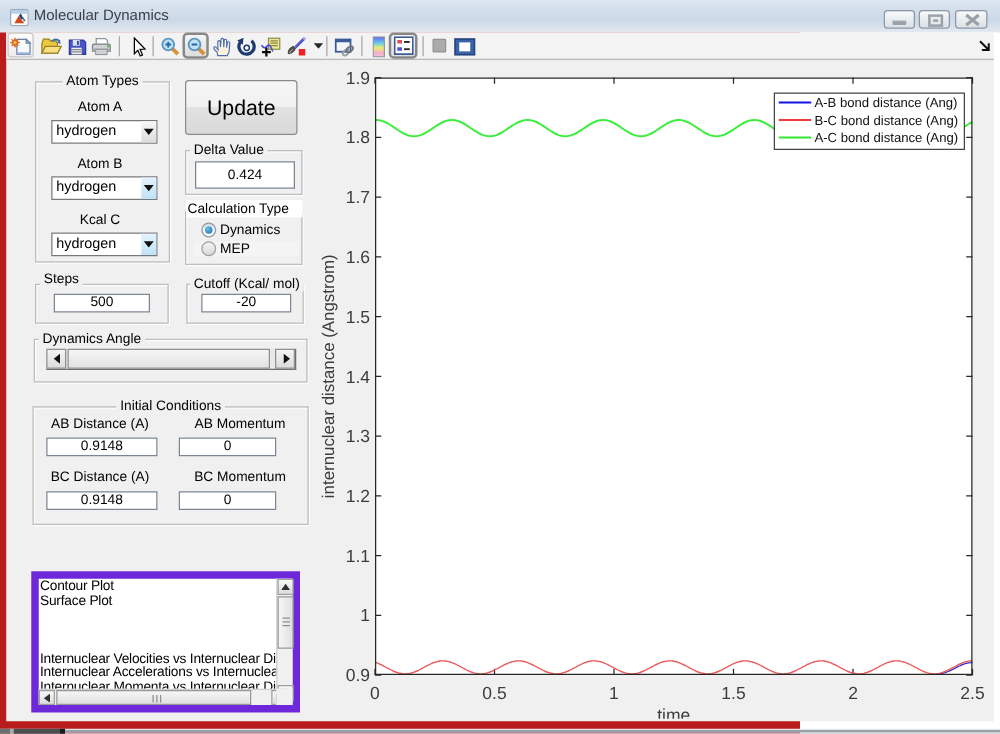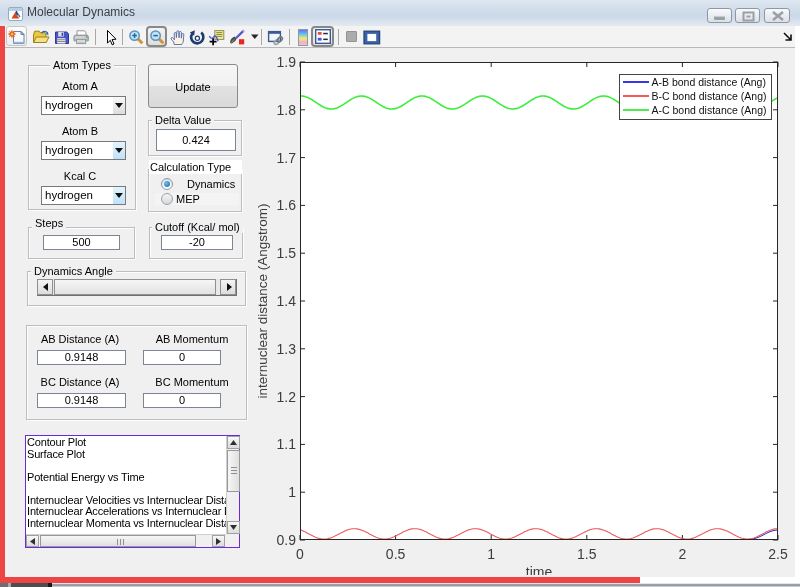--- a/index.html
+++ b/index.html
@@ -1,15 +1,15 @@
 <!DOCTYPE html>
 <html><head><meta charset="utf-8"><style>
 *{margin:0;padding:0;box-sizing:border-box}
 body{width:800px;height:587px;overflow:hidden;font-family:"Liberation Sans",sans-serif;background:#fff}
-#win{position:absolute;left:0;top:0;width:640px;height:587px;background:#ef4444}
+#win{position:absolute;left:0;top:0;width:640px;height:587px;background:#b91c1c}
 #titlebar{position:absolute;left:0;top:0;width:800px;height:26px;background:linear-gradient(#dee7f1 0%,#d4dfeb 30%,#cad8e8 60%,#dce4ee 88%,#e4eaf1 100%)}
 #client{position:absolute;left:5px;top:26px;width:790px;height:551px;background:#f0f0f0}
 #toolbar{position:absolute;left:0;top:0;width:790px;height:22px;background:#f3f3f3;border-bottom:1px solid #b8b8b8}
 .tsep{position:absolute;top:3px;width:1px;height:16px;background:#a8a8a8}
 .icon{position:absolute;top:3px}
 .lbl{position:absolute;color:#000;font-size:11px;text-align:center;white-space:nowrap}
 .panel{position:absolute;border:1px solid #bdbdbd;box-shadow:inset 1px 1px 0 #fdfdfd, 1px 1px 0 #fdfdfd;}
 .tbox{position:absolute;background:#fff;border:1px solid #7c8692;font-size:11px;text-align:center;color:#000}
 .combo{position:absolute;background:#fff;border:1px solid #787878}
 .combo .txt{position:absolute;left:3px;top:2px;font-size:11.5px;color:#000}
@@ -169,31 +169,31 @@
 <div class="lbl" style="left:15px;top:99px;width:120px">Atom B</div>
 <div class="combo" style="left:36px;top:115px;width:85px;height:19px">
         <span class="txt">hydrogen</span>
         <div class="cbtn blue"></div>
       </div>
 <div class="lbl" style="left:15px;top:144px;width:120px">Kcal C</div>
 <div class="combo" style="left:36px;top:160px;width:85px;height:19px">
         <span class="txt">hydrogen</span>
         <div class="cbtn blue"></div>
       </div>
-<div style="position:absolute;left:143px;top:38px;width:90px;height:44px;border:1px solid #8a8a8a;border-radius:3px;background:linear-gradient(#f6f6f6 0%,#f1f1f1 49%,#e2e2e2 50%,#d9d9d9 100%);font-size:11px;text-align:center;line-height:44px;color:#000">Update</div>
+<div style="position:absolute;left:143px;top:38px;width:90px;height:44px;border:1px solid #8a8a8a;border-radius:3px;background:linear-gradient(#f6f6f6 0%,#f1f1f1 49%,#e2e2e2 50%,#d9d9d9 100%);font-size:17px;text-align:center;line-height:44px;color:#000">Update</div>
 <div class="panel" style="left:143px;top:94px;width:94px;height:36px"></div>
 <div class="lbl" style="left:147px;top:88px;text-align:center;background:#f0f0f0;padding:0 3px">Delta Value</div>
 <div class="tbox" style="left:151px;top:103px;width:80px;height:22px;line-height:20px">0.424</div>
 <div class="panel" style="left:143px;top:143px;width:94px;height:43px"></div>
 <div style="position:absolute;left:144px;top:134px;width:93px;height:14px;background:#fff"></div>
 <div class="lbl" style="left:145px;top:135px;text-align:left">Calculation Type</div>
 <div style="position:absolute;left:150px;top:167px;width:84px;height:12px;background:#f4f4f4"></div>
 <div style="position:absolute;left:156px;top:152px;width:12px;height:12px;border-radius:50%;background:#fff;border:1px solid #8a98a8;box-shadow:inset 0 1px 2px #c0c8d0"></div>
 <div style="position:absolute;left:159px;top:155px;width:6px;height:6px;border-radius:50%;background:radial-gradient(circle at 35% 35%, #66c2ee, #1666a0)"></div>
-<div class="lbl" style="left:182px;top:152px;text-align:center">Dynamics</div>
+<div class="lbl" style="left:171px;top:152px;text-align:center">Dynamics</div>
 <div style="position:absolute;left:156px;top:167px;width:12px;height:12px;border-radius:50%;background:linear-gradient(#f4f4f4,#d8d8d8);border:1px solid #9aa2aa"></div>
 <div class="lbl" style="left:171px;top:167px;text-align:left">MEP</div>
 <div class="panel" style="left:23px;top:201px;width:107px;height:32px"></div>
 <div class="lbl" style="left:27px;top:191px;text-align:left;background:#f0f0f0;padding:0 3px">Steps</div>
 <div class="tbox" style="left:38px;top:209px;width:77px;height:15px;line-height:13px">500</div>
 <div class="panel" style="left:144px;top:201px;width:94px;height:32px"></div>
 <div class="lbl" style="left:147px;top:195px;text-align:left;background:#f0f0f0;padding:0 3px">Cutoff (Kcal/ mol)</div>
 <div class="tbox" style="left:156px;top:209px;width:72px;height:15px;line-height:13px">-20</div>
 <div class="panel" style="left:22px;top:245px;width:219px;height:35px"></div>
 <div class="lbl" style="left:26px;top:239px;text-align:left;background:#f0f0f0;padding:0 3px">Dynamics Angle</div>
@@ -202,33 +202,33 @@
 <svg width="8" height="8" style="position:absolute;left:5px;top:4px">
           <path d="M6 0 L1 4 L6 8 Z" fill="#101010"></path>
         </svg>
 <div style="position:absolute;left:17px;top:0;width:162px;height:16px;background:linear-gradient(#f6f6f6,#e2e2e2);border:1px solid #909090"></div>
 <div style="position:absolute;left:183px;top:0;width:16px;height:16px;background:linear-gradient(#f4f4f4,#dcdcdc);border:1px solid #909090"></div>
 <svg width="8" height="8" style="position:absolute;left:189px;top:4px">
           <path d="M1 0 L6 4 L1 8 Z" fill="#101010"></path>
         </svg>
 </div>
 <div class="panel" style="left:21px;top:299px;width:221px;height:95px"></div>
+<div class="lbl" style="left:21px;top:293px;width:221px"><span style="background:#f0f0f0;padding:0 3px">Initial Conditions</span></div>
 <div class="lbl" style="left:15px;top:307px;width:120px">AB Distance (A)</div>
 <div class="lbl" style="left:127px;top:307px;width:120px">AB Momentum</div>
 <div class="tbox" style="left:32px;top:324px;width:89px;height:15px;line-height:13px">0.9148</div>
 <div class="tbox" style="left:138px;top:324px;width:78px;height:15px;line-height:13px">0</div>
 <div class="lbl" style="left:15px;top:350px;width:120px">BC Distance (A)</div>
 <div class="lbl" style="left:127px;top:350px;width:120px">BC Momentum</div>
 <div class="tbox" style="left:32px;top:367px;width:89px;height:15px;line-height:13px">0.9148</div>
 <div class="tbox" style="left:138px;top:367px;width:78px;height:15px;line-height:13px">0</div>
-<div style="position:absolute;left:20px;top:409px;width:215px;height:113px;background:#fff;border:1px solid #6d28d9">
+<div style="position:absolute;left:20px;top:431px;width:215px;height:113px;background:#fff;border:6px solid #6d28d9">
 <div style="position:absolute;left:1px;top:1px;width:199px;height:98px;overflow:hidden">
           <div style="position:absolute;left:0;top:0.0px;width:200px;height:11.5px;font-size:11px;letter-spacing:-0.18px;line-height:11.5px;white-space:nowrap;overflow:hidden;color:#000">Contour Plot</div>
           <div style="position:absolute;left:0;top:11.5px;width:200px;height:11.5px;font-size:11px;letter-spacing:-0.18px;line-height:11.5px;white-space:nowrap;overflow:hidden;color:#000">Surface Plot</div>
-          <div style="position:absolute;left:0;top:34.5px;width:200px;height:11.5px;font-size:11px;letter-spacing:-0.18px;line-height:11.5px;white-space:nowrap;overflow:hidden;color:#000">Potential Energy vs Time</div>
           <div style="position:absolute;left:0;top:57.5px;width:200px;height:11.5px;font-size:11px;letter-spacing:-0.18px;line-height:11.5px;white-space:nowrap;overflow:hidden;color:#000">Internuclear Velocities vs Internuclear Distance</div>
           <div style="position:absolute;left:0;top:69.0px;width:200px;height:11.5px;font-size:11px;letter-spacing:-0.18px;line-height:11.5px;white-space:nowrap;overflow:hidden;color:#000">Internuclear Accelerations vs Internuclear Distance</div>
           <div style="position:absolute;left:0;top:80.5px;width:200px;height:11.5px;font-size:11px;letter-spacing:-0.18px;line-height:11.5px;white-space:nowrap;overflow:hidden;color:#000">Internuclear Momenta vs Internuclear Distance</div>
         </div>
 <div style="position:absolute;right:0px;top:0px;width:13px;height:99px;background:#f0f0f0;border-left:1px solid #d0d0d0">
  <div style="position:absolute;left:0;top:0;width:13px;height:13px;background:linear-gradient(#f8f8f8,#dcdcdc);border:1px solid #a0a0a0"></div>
  <svg width="7" height="5" style="position:absolute;left:3px;top:4px">
             <path d="M3.5 0 L7 5 L0 5 Z" fill="#303030"></path>
           </svg>
  <div style="position:absolute;left:0;top:14px;width:13px;height:42px;background:linear-gradient(90deg,#f6f6f6,#e0e0e0);border:1px solid #989898">

